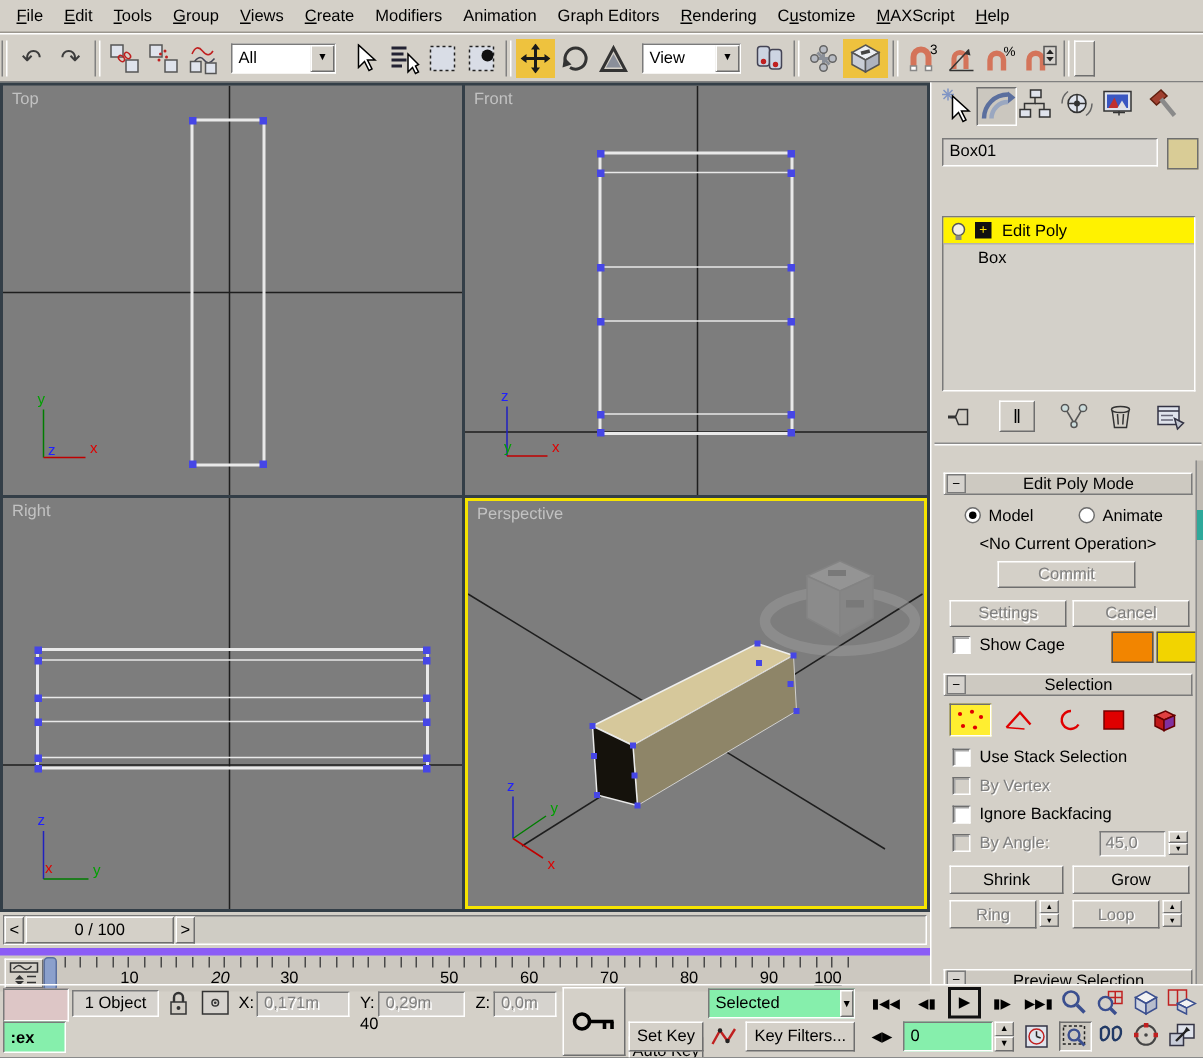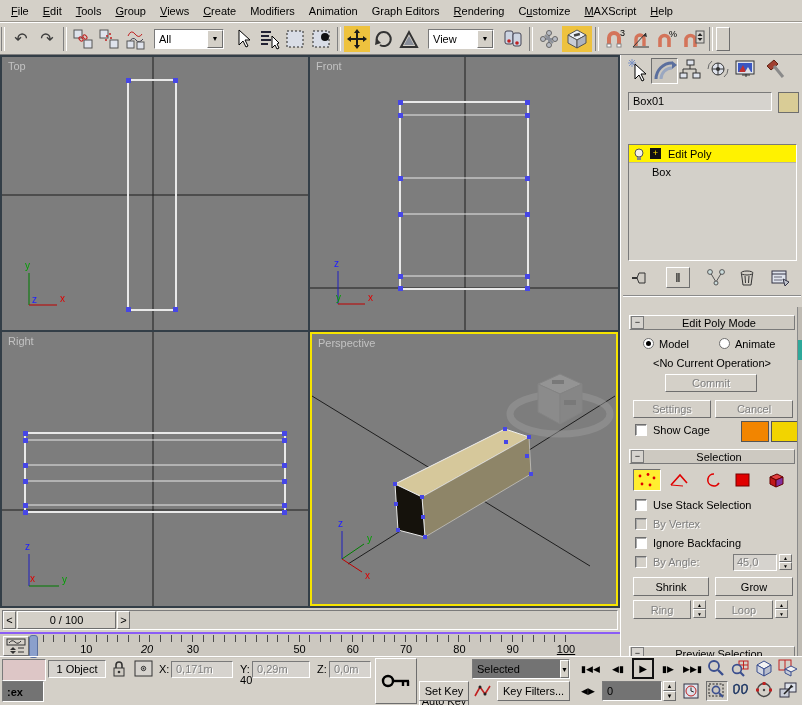--- a/index.html
+++ b/index.html
@@ -6,21 +6,21 @@
   #root{position:relative;width:802px;height:705px;background:#d4d0c8;
         font-family:"Liberation Sans",sans-serif;font-size:11px;color:#000;overflow:hidden;}
   .abs{position:absolute;}
   .u{text-decoration:underline;}
   
   .btn{background:#d4d0c8;border:1px solid;border-color:#fff #6e6e6e #6e6e6e #fff;
        display:flex;align-items:center;justify-content:center;box-sizing:border-box;white-space:nowrap;}
   .pressed{border-color:#6e6e6e #fff #fff #6e6e6e;background:#cbc7bf;}
   .active-yellow{background:#eec23e;border-color:#6e6e6e #fff #fff #6e6e6e;}
   .sunk{border:1px solid;border-color:#7a7a7a #fff #fff #7a7a7a;background:#d6d3ce;box-sizing:border-box;}
-  .white{background:#737373;gap:40px;}
+  .white{background:#86efac;gap:40px;}
   .disabled{color:#7f7f7f;text-shadow:1px 1px 0 #fff;}
   
   .menubar{position:absolute;left:0;top:0;width:802px;height:22px;display:flex;align-items:center;
            padding-left:4px;border-bottom:1px solid #9a968e;box-sizing:border-box;}
   .menu-item{padding:2px 7px;cursor:default;}
   
   .toolbar{position:absolute;left:0;top:22px;width:802px;height:33px;display:flex;align-items:center;
            border-top:1px solid #fff;border-bottom:1px solid #808080;box-sizing:border-box;overflow:hidden;}
   .ticon{width:26px;height:26px;display:flex;align-items:center;justify-content:center;flex:0 0 auto;}
   .tsep{width:2px;height:24px;border-left:1px solid #808080;border-right:1px solid #fff;margin:0 3px;flex:0 0 auto;}
@@ -28,21 +28,21 @@
   .tb-dd .val{padding:0 4px;height:18px;line-height:18px;}
   .dd-arrow{width:16px;height:18px;font-size:7px;}
   .glyph{font-size:16px;color:#3c3c3c;}
   
   .vpbg{position:absolute;left:0;top:55px;width:620px;height:553px;background:#333e47;}
   .vp{position:absolute;background:#7d7d7d;overflow:hidden;}
   .vp-label{position:absolute;left:6px;top:3px;color:#c2c2c2;}
   .vp svg{position:absolute;left:0;top:0;}
   
   .timeslider{position:absolute;left:0;top:608px;width:620px;height:24px;}
-  .trackbar{position:absolute;left:0;top:632px;width:620px;height:24px;border-top:2px solid #8b5cf6;}
+  .trackbar{position:absolute;left:0;top:632px;width:620px;height:24px;border-top:5px solid #8b5cf6;}
   .rtick{position:absolute;top:1px;width:1px;height:7px;background:#4a4a4a;}
   .rnum{position:absolute;top:9px;transform:translateX(-50%);font-size:11px;}
   
   .cmdpanel{position:absolute;left:620px;top:55px;width:182px;height:601px;background:#d4d0c8;
             border-left:1px solid #fff;box-sizing:border-box;overflow:hidden;}
   .tab{position:absolute;top:3px;width:27px;height:26px;}
   .rhdr{position:absolute;height:15px;background:#cdc9c1;border:1px solid;border-color:#fff #7a7a7a #7a7a7a #fff;
         display:flex;align-items:center;box-sizing:border-box;}
   .rhdr .ttl{flex:1;text-align:center;font-size:11px;}
   .minusbox{width:11px;height:11px;margin-left:1px;background:#d6d3ce;border:1px solid #7a7a7a;
@@ -458,21 +458,21 @@
         <div class="rnum" style="left: 33px;">0</div>
         <div class="rnum" style="left: 86.3px;">10</div>
         <div class="rnum" style="left: 147px; font-style: italic;">20</div>
         <div class="rnum" style="left: 192.9px;">30</div>
         <div class="rnum" style="left: 246.2px; margin-top: 31px;">40</div>
         <div class="rnum" style="left: 299.5px;">50</div>
         <div class="rnum" style="left: 352.8px;">60</div>
         <div class="rnum" style="left: 406.1px;">70</div>
         <div class="rnum" style="left: 459.4px;">80</div>
         <div class="rnum" style="left: 512.7px;">90</div>
-        <div class="rnum" style="left: 566px; text-decoration: underline;">100</div>
+        <div class="rnum" style="left: 552px; text-decoration: underline;">100</div>
       </div>
     <div class="abs" style="left:29px;top:1px;width:7px;height:21px;background:#8ba0cc;border:1px solid #5a6f9e;border-radius:3px;"></div>
   </div>
 
   <div class="cmdpanel">
 
     <div class="tab" style="left:4px;"><svg width="26" height="24">
           <g stroke="#7f94c4">
             <line x1="4" y1="2" x2="10" y2="8"></line>
             <line x1="10" y1="2" x2="4" y2="8"></line>

